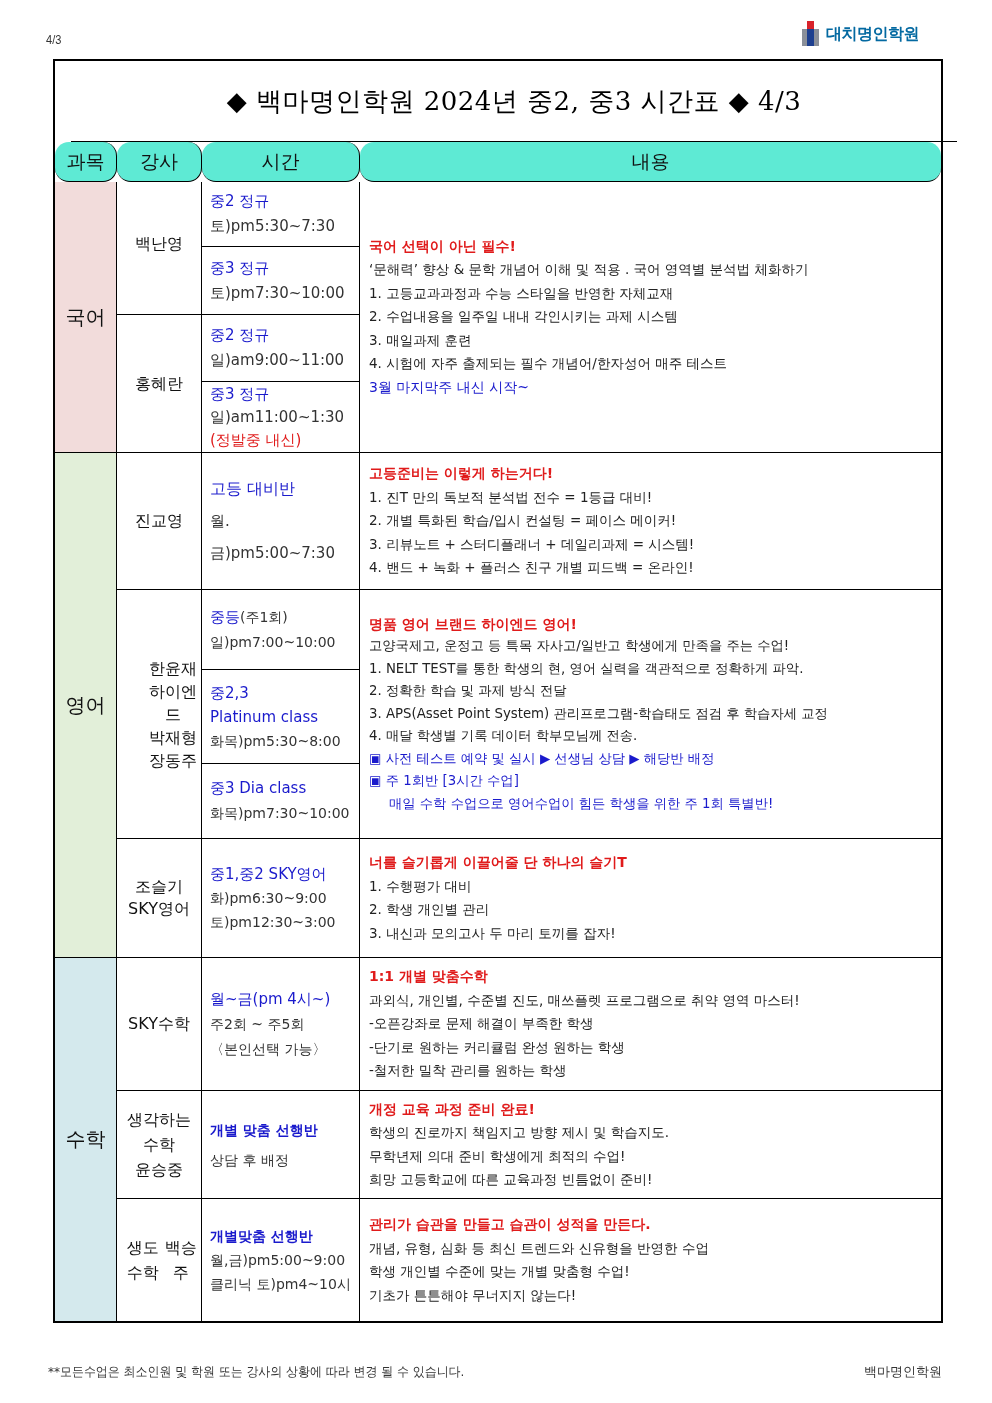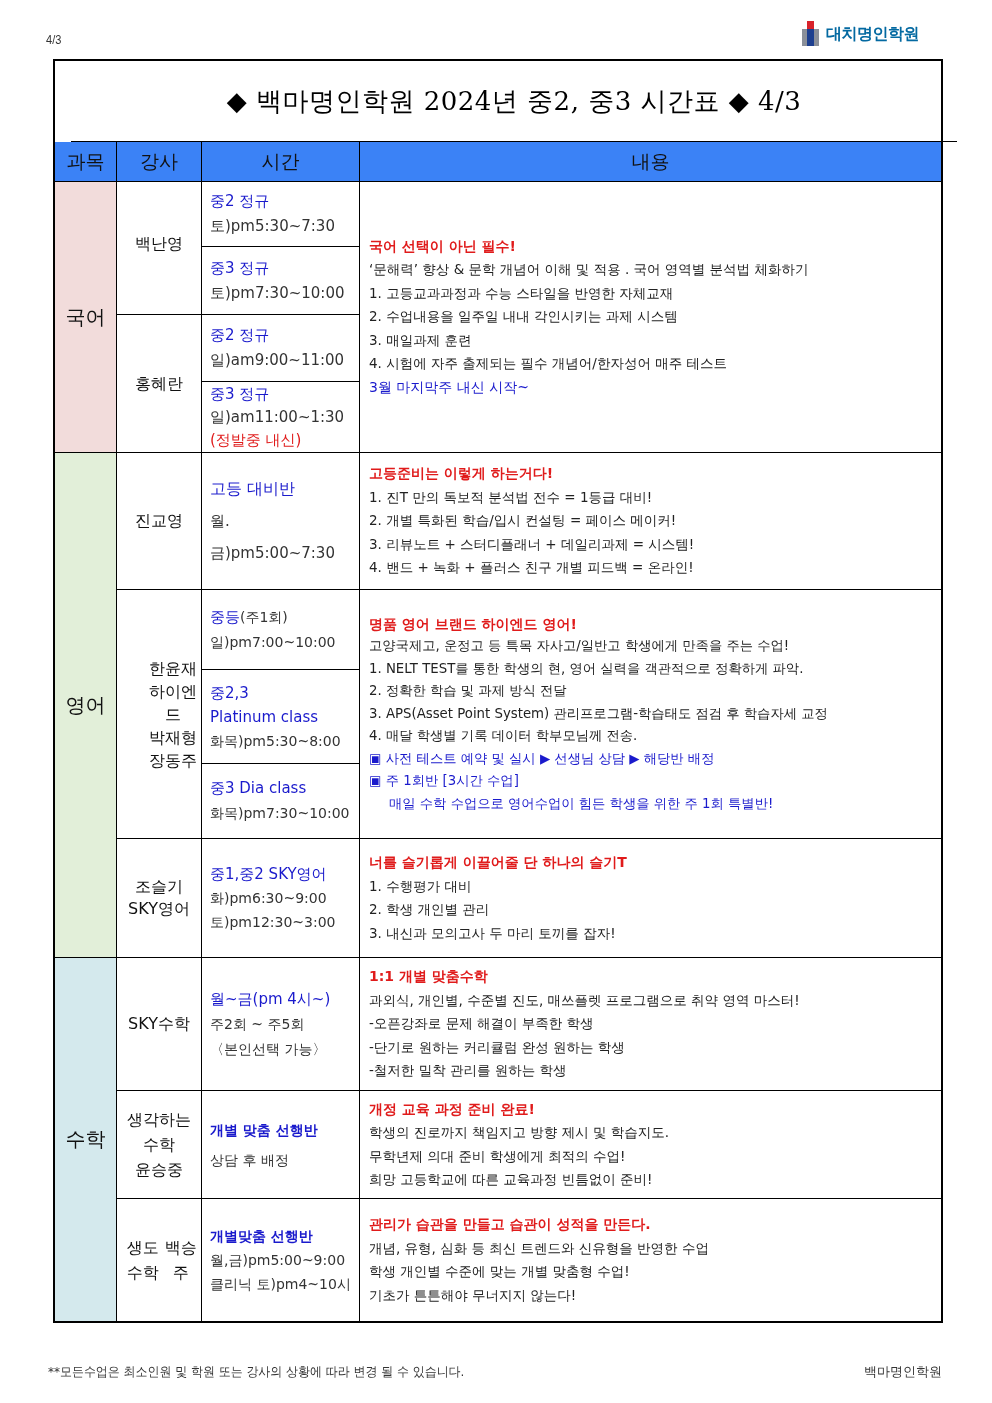--- a/index.html
+++ b/index.html
@@ -12,21 +12,21 @@
   .logo-mark .red { position: absolute; left: 6px; top: 0; width: 7px; height: 8px; background: #d9222a; }
   .logo-mark .blue { position: absolute; left: 1px; top: 8px; width: 17px; height: 17px; background: #8a8f99; }
   .logo-mark .blue::after { content: ""; position: absolute; left: 5px; top: 0; width: 7px; height: 17px; background: #1d3f8f; }
   .logo-text { font-family: "DejaVu Sans", sans-serif; font-weight: bold; font-size: 16px; color: #0369a1; letter-spacing: -0.5px; }
 
   .sheet { position: absolute; left: 53px; top: 59px; width: 890px; height: 1264px; border: 2px solid #000; }
   .cell { position: absolute; border-right: 1px solid #000; border-bottom: 1px solid #000; }
   .title-row { position: absolute; left: 0; top: 0; width: 886px; height: 81px; border-bottom: 1px solid #000; display: flex; align-items: center; justify-content: center; margin-left: 16px; }
   .title-text { font-family: "DejaVu Serif", "Liberation Serif", serif; font-size: 26px; color: #000; letter-spacing: 0.5px; }
 
-  .hdr { background: #3b82f6; display: flex; align-items: center; justify-content: center; font-size: 19px; color: #111; }
+  .hdr { background: #5eead4; display: flex; align-items: center; justify-content: center; font-size: 19px; color: #111; border-radius: 14px; }
 
   .subj { display: flex; align-items: center; justify-content: center; font-size: 20px; color: #111; }
   .subj.kor { background: #f2dcdb; }
   .subj.eng { background: #ebf1de; background: #e2efd9; }
   .subj.math { background: #d4e9ed; }
 
   .teacher { display: flex; align-items: center; justify-content: center; text-align: center; font-size: 16px; line-height: 24px; color: #111; padding: 0 4px; }
 
   .time { padding: 6px 8px; font-size: 15px; line-height: 25px; color: #333; display: flex; flex-direction: column; justify-content: center; }
   .time .blue { color: #1a1acc; font-size: 15px; }

